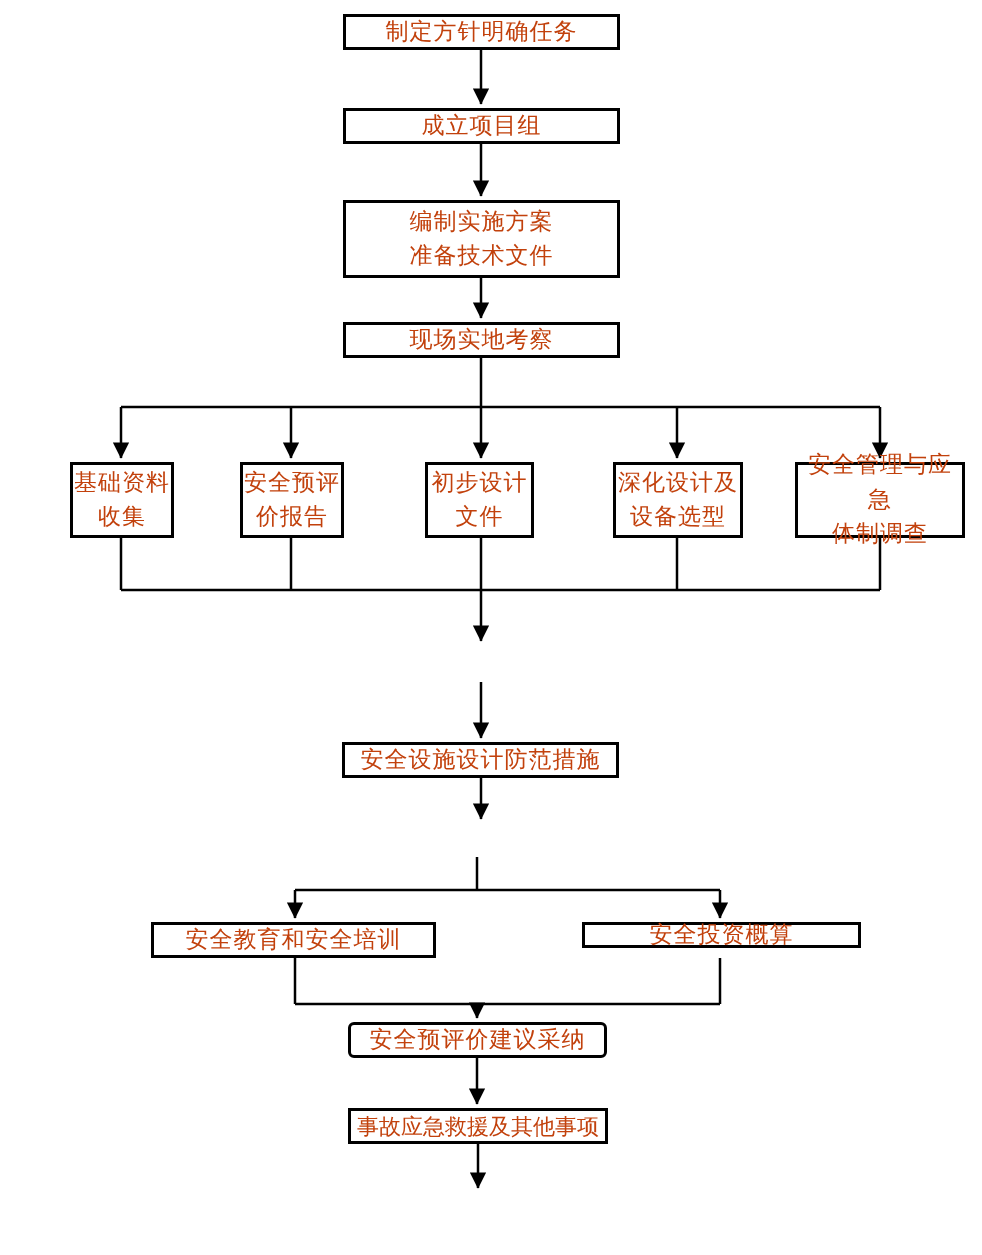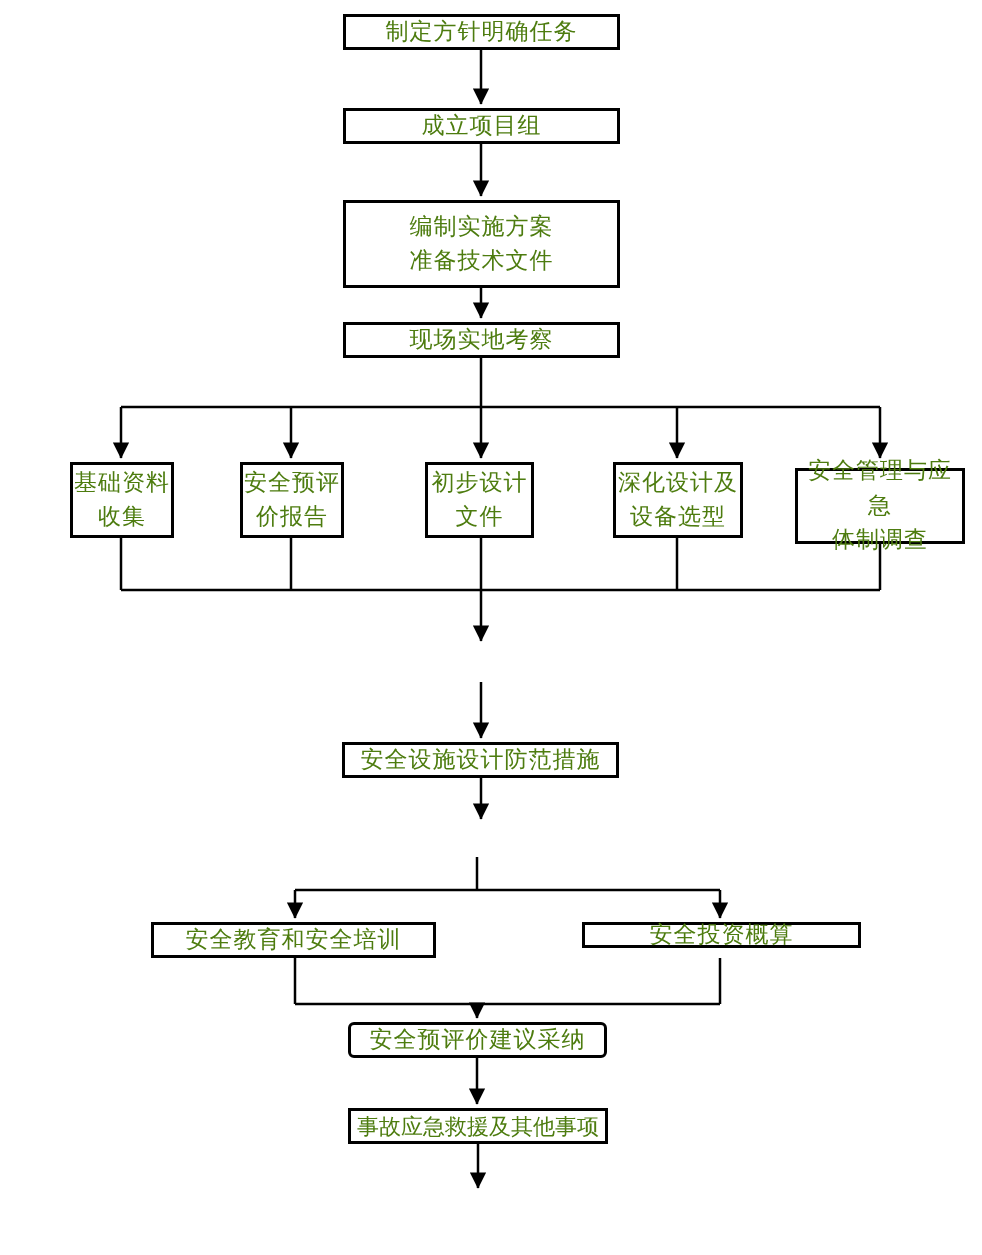--- a/index.html
+++ b/index.html
@@ -14,21 +14,21 @@
   .connectors {
     position: absolute;
     left: 0; top: 0;
     width: 982px; height: 1255px;
   }
   .node {
     position: absolute;
     box-sizing: border-box;
     border: 3px solid #000000;
     background: #ffffff;
-    color: #4d7c0f;
+    color: #c2410c;
     display: flex;
     align-items: center;
     justify-content: center;
     text-align: center;
     font-size: 23px;
     line-height: 1.5;
     white-space: pre-line;
     letter-spacing: 1px;
   }
   .node.tight { font-size: 22px; letter-spacing: 0; }
@@ -81,38 +81,38 @@
 
       <line x1="477" y1="1058" x2="477" y2="1104" marker-end="url(#ah)"></line>
       <line x1="478" y1="1143" x2="478" y2="1188" marker-end="url(#ah)"></line>
     </g>
   </svg>
 
   <div class="node" style="left:343px; top:14px;  width:277px; height:36px;">制定方针明确任务</div>
 
   <div class="node" style="left:343px; top:108px; width:277px; height:36px;">成立项目组</div>
 
-  <div class="node" style="left:343px; top:200px; width:277px; height:88px;">编制实施方案
+  <div class="node" style="left:343px; top:200px; width:277px; height:78px;">编制实施方案
 准备技术文件</div>
 
   <div class="node" style="left:343px; top:322px; width:277px; height:36px;">现场实地考察</div>
 
   <div class="node" style="left:70px;  top:462px; width:104px; height:76px;">基础资料
 收集</div>
 
   <div class="node" style="left:240px; top:462px; width:104px; height:76px;">安全预评
 价报告</div>
 
   <div class="node" style="left:425px; top:462px; width:109px; height:76px;">初步设计
 文件</div>
 
   <div class="node" style="left:613px; top:462px; width:130px; height:76px;">深化设计及
 设备选型</div>
 
-  <div class="node" style="left:795px; top:462px; width:170px; height:76px;margin-top:6px;">安全管理与应急
+  <div class="node" style="left:795px; top:462px; width:170px; height:76px;">安全管理与应急
 体制调查</div>
 
 
   <div class="node" style="left:342px; top:742px; width:277px; height:36px;">安全设施设计防范措施</div>
 
 
   <div class="node" style="left:151px; top:922px; width:285px; height:36px;">安全教育和安全培训</div>
 
   <div class="node" style="left:582px; top:922px; width:279px; height:26px;">安全投资概算</div>
 

